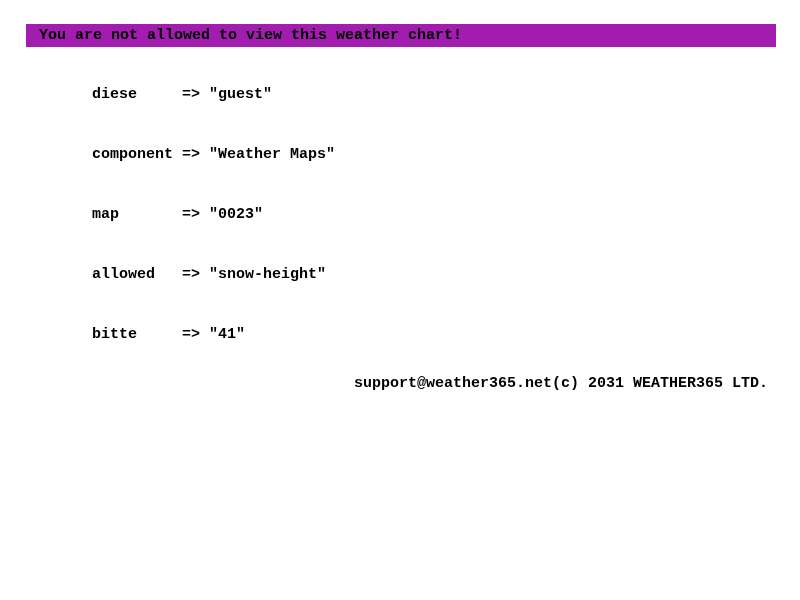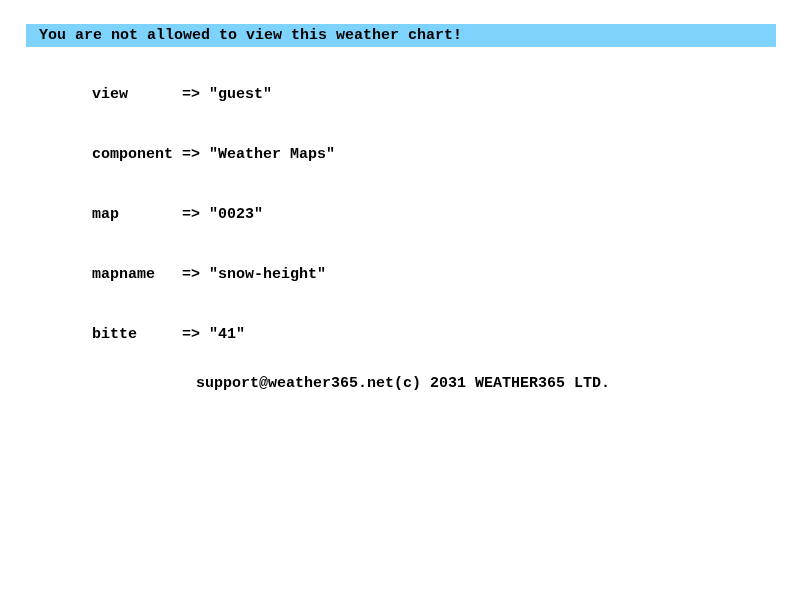--- a/index.html
+++ b/index.html
@@ -53,48 +53,48 @@
   .param-arrow {
     display: inline-block;
     width: 27px;
   }
   .footer {
     box-sizing: border-box;
     width: 750px;
     margin: 9px 0 0 26px;
     padding: 0 8px 0 12px;
     display: flex;
-    justify-content: center;
+    justify-content: flex-end;
     line-height: 19px;
   }
   .footer span {
     white-space: pre;
   }
 </style>
 </head>
 <body>
 
 <div class="page">
 
-  <div class="banner banner-error" style="background-color: #7dd3fc;">
+  <div class="banner banner-error" style="background-color: #a21caf;">
     <div class="line">You are not allowed to view this weather chart!</div>
   </div>
 
   <div class="params">
     <div class="param-row">
-      <span class="param-key">view</span><span class="param-arrow">=&gt;</span><span class="param-value">"guest"</span>
+      <span class="param-key">diese</span><span class="param-arrow">=&gt;</span><span class="param-value">"guest"</span>
     </div>
     <div class="param-row">
       <span class="param-key">component</span><span class="param-arrow">=&gt;</span><span class="param-value">"Weather Maps"</span>
     </div>
     <div class="param-row">
       <span class="param-key">map</span><span class="param-arrow">=&gt;</span><span class="param-value">"0023"</span>
     </div>
     <div class="param-row">
-      <span class="param-key">mapname</span><span class="param-arrow">=&gt;</span><span class="param-value">"snow-height"</span>
+      <span class="param-key">allowed</span><span class="param-arrow">=&gt;</span><span class="param-value">"snow-height"</span>
     </div>
     <div class="param-row">
       <span class="param-key">bitte</span><span class="param-arrow">=&gt;</span><span class="param-value">"41"</span>
     </div>
   </div>
 
 
   <div class="footer">
     <span>support@weather365.net</span>
     <span>(c) 2031 WEATHER365 LTD.</span>

